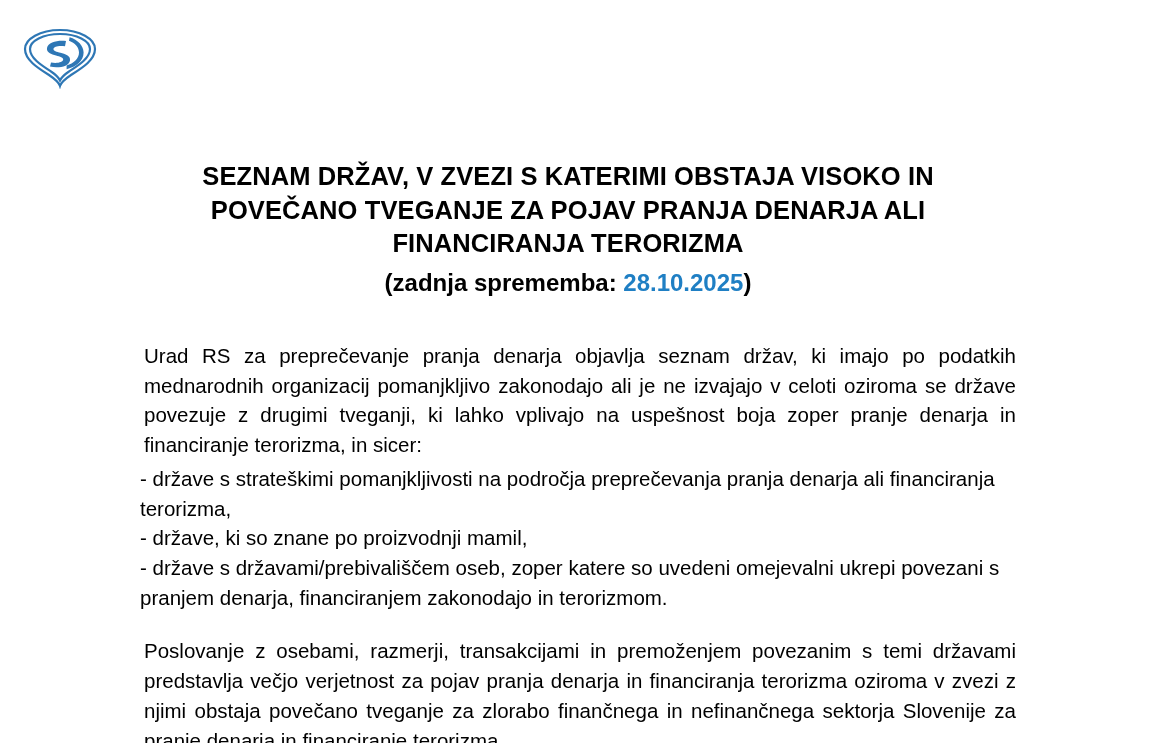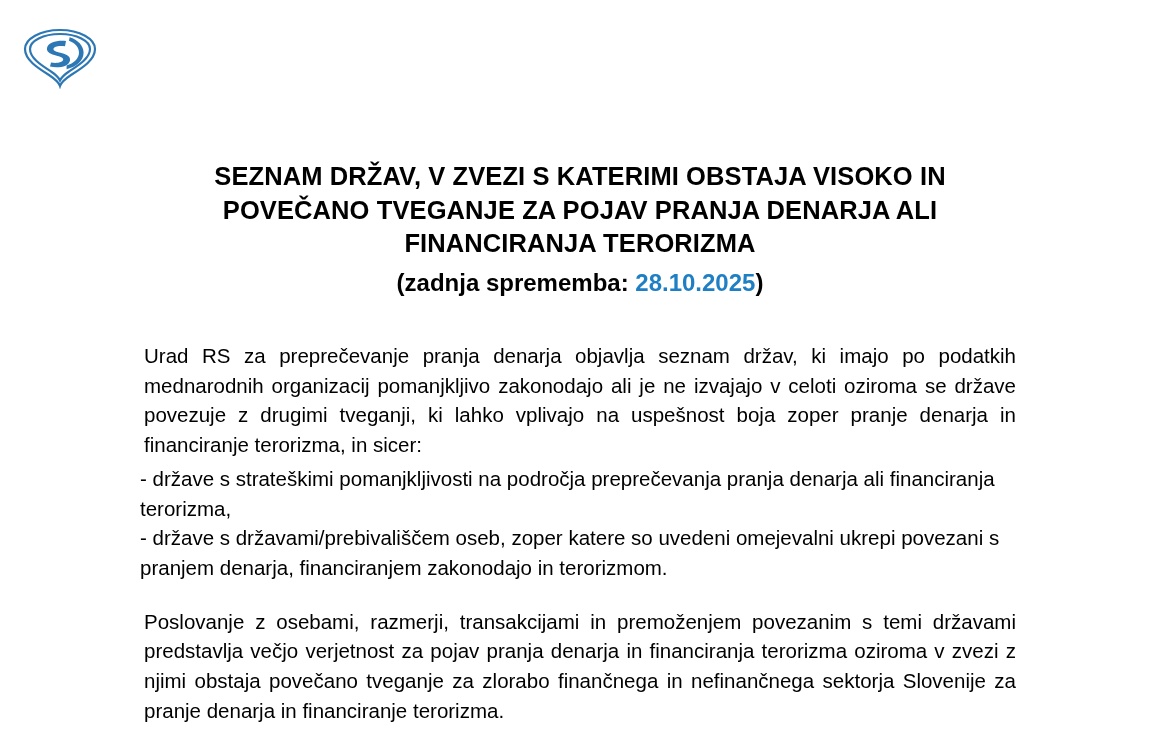--- a/index.html
+++ b/index.html
@@ -28,21 +28,21 @@
     position: absolute;
     left: 22px;
     top: 27px;
     width: 76px;
     height: 62px;
   }
 
   
   .title-block {
     position: absolute;
-    left: 140px;
+    left: 128px;
     top: 160px;
     width: 880px;
     text-align: center;
   }
   .doc-title {
     font-size: 25.5px;
     font-weight: bold;
     line-height: 1.32;
     letter-spacing: 0.1px;
     color: #000000;
@@ -113,20 +113,23 @@
 
   <div class="body-text">
 
     <p class="para justified">Urad RS za preprečevanje pranja denarja objavlja seznam držav, ki imajo po podatkih mednarodnih organizacij pomanjkljivo zakonodajo ali je ne izvajajo v celoti oziroma se države povezuje z drugimi tveganji, ki lahko vplivajo na uspešnost boja zoper pranje denarja in financiranje terorizma, in sicer:</p>
 
     <p class="list-line">
       <span>- države </span><b>s strateškimi pomanjkljivosti</b><span> na področja preprečevanja pranja denarja ali financiranja terorizma,</span>
     </p>
 
 
+    <p class="list-line">
+      <span>- države, ki so znane po </span><b>proizvodnji mamil</b><span>,</span>
+    </p>
 
     <p class="list-line">
       <span>- države s državami/prebivališčem oseb, zoper katere so uvedeni omejevalni ukrepi povezani s </span><b>pranjem denarja, financiranjem zakonodajo in terorizmom.</b><span></span>
     </p>
 
     <p class="para justified gap-top">Poslovanje z osebami, razmerji, transakcijami in premoženjem povezanim s temi državami predstavlja večjo verjetnost za pojav pranja denarja in financiranja terorizma oziroma v zvezi z njimi obstaja povečano tveganje za zlorabo finančnega in nefinančnega sektorja Slovenije za pranje denarja in financiranje terorizma.</p>
 
   </div>
 
 </div>

